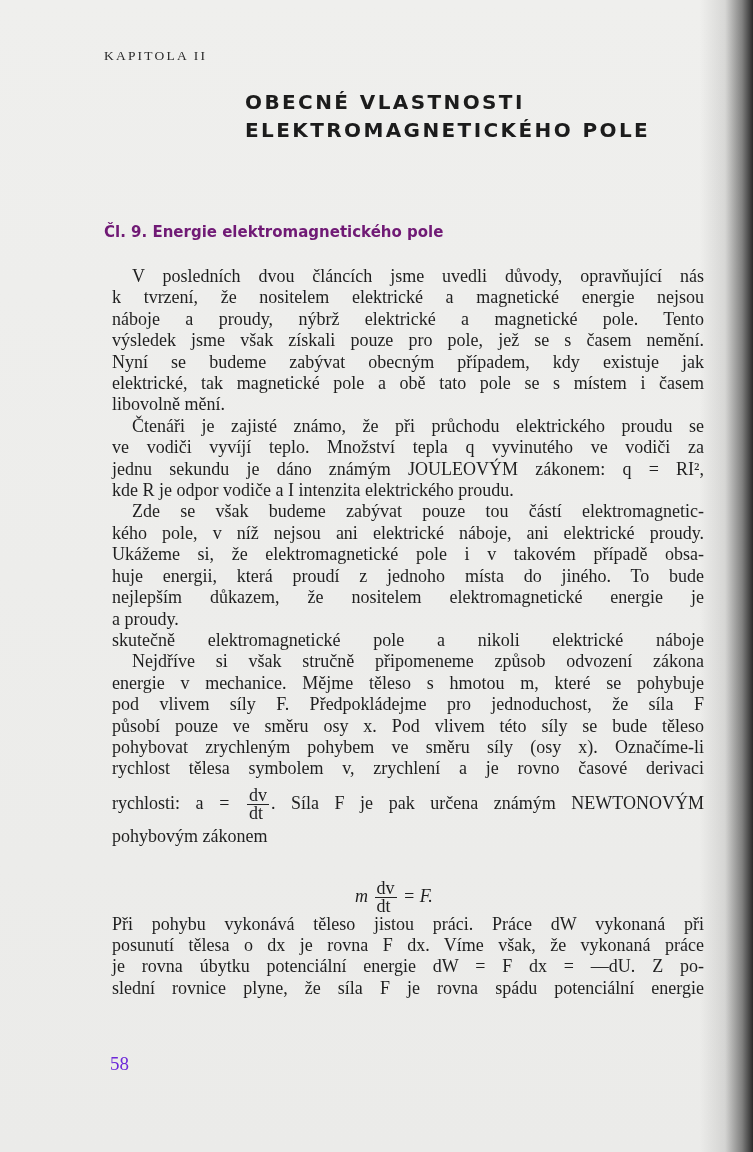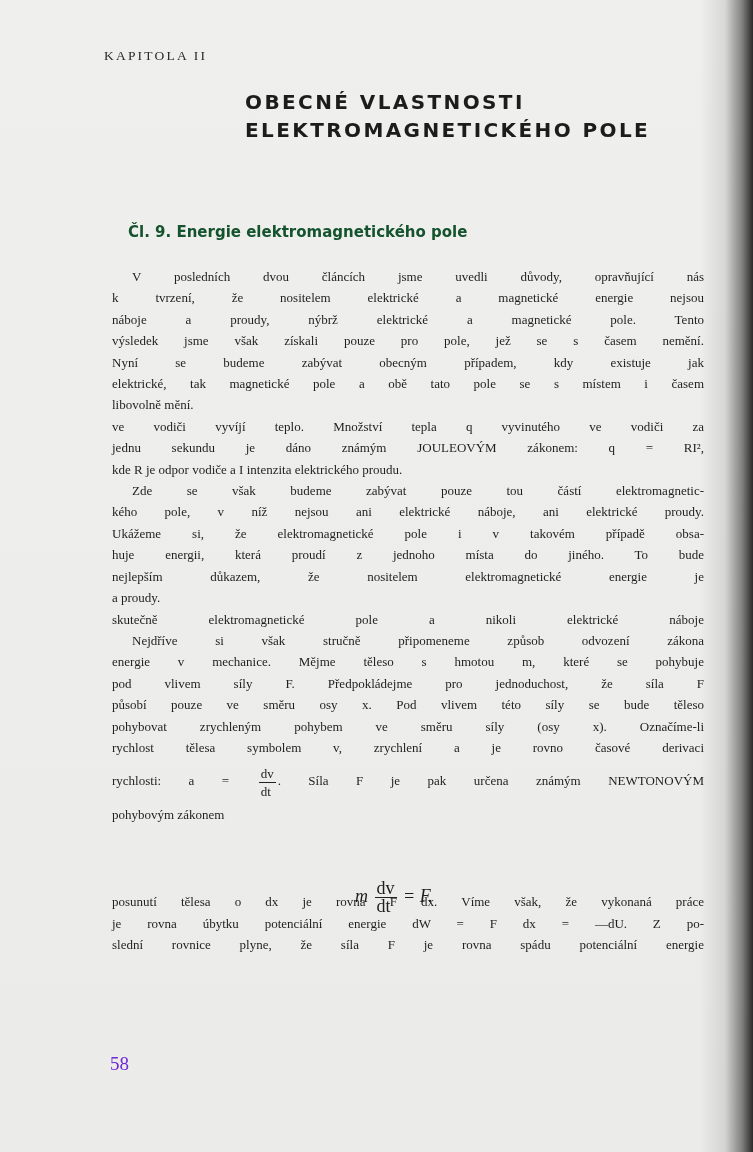--- a/index.html
+++ b/index.html
@@ -19,26 +19,26 @@
     position:absolute; left:104px; top:48px;
     font-family:"Liberation Serif", serif; font-size:13.5px; letter-spacing:2.2px;
     color:#2a2a2a;
   }
   .chapter-title {
     position:absolute; left:245px; top:88px;
     font-family:"DejaVu Sans", sans-serif; font-weight:bold; font-size:20px;
     letter-spacing:2.4px; line-height:28px; color:#1c1c1c;
   }
   .section-title {
-    position:absolute; left:128px; top:223px;
-    font-family:"DejaVu Sans", sans-serif; font-weight:bold; font-size:15px; color:#14532d;
+    position:absolute; left:104px; top:223px;
+    font-family:"DejaVu Sans", sans-serif; font-weight:bold; font-size:15px; color:#701a75;
   }
   .body-text {
     position:absolute; left:112px; top:266px; width:592px;
-    font-family:"Liberation Serif", serif; font-size:13px; line-height:21.4px;
+    font-family:"Liberation Serif", serif; font-size:18px; line-height:21.4px;
     text-align:justify; color:#1f1f1f;
   }
   .body-text p { margin:0; text-indent:20px; }
   .body-text p.noindent { text-indent:0; }
   .line { display:block; text-align:justify; text-align-last:justify; white-space:nowrap; }
   .line.last { text-align-last:left; }
   i { font-style:italic; }
   .frac { display:inline-block; vertical-align:middle; text-align:left; line-height:17px; margin:0 2px; }
   .frac .num { display:block; border-bottom:1px solid #222; padding:0 2px; }
   .frac .den { display:block; padding:0 2px; }
@@ -69,20 +69,21 @@
   <p>
     <span class="line">V posledních dvou článcích jsme uvedli důvody, opravňující nás</span>
     <span class="line" style="text-indent:0">k tvrzení, že nositelem elektrické a magnetické energie nejsou</span>
     <span class="line" style="text-indent:0">náboje a proudy, nýbrž elektrické a magnetické pole. Tento</span>
     <span class="line" style="text-indent:0">výsledek jsme však získali pouze pro pole, jež se s časem nemění.</span>
     <span class="line" style="text-indent:0">Nyní se budeme zabývat obecným případem, kdy existuje jak</span>
     <span class="line" style="text-indent:0">elektrické, tak magnetické pole a obě tato pole se s místem i časem</span>
     <span class="line last" style="text-indent:0">libovolně mění.</span>
   </p>
   <p>
+    <span class="line">Čtenáři je zajisté známo, že při průchodu elektrického proudu se</span>
     <span class="line" style="text-indent:0">ve vodiči vyvíjí teplo. Množství tepla q vyvinutého ve vodiči za</span>
     <span class="line" style="text-indent:0">jednu sekundu je dáno známým JOULEOVÝM zákonem: q = RI²,</span>
     <span class="line last" style="text-indent:0">kde R je odpor vodiče a I intenzita elektrického proudu.</span>
   </p>
   <p>
     <span class="line">Zde se však budeme zabývat pouze tou částí elektromagnetic-</span>
     <span class="line" style="text-indent:0">kého pole, v níž nejsou ani elektrické náboje, ani elektrické proudy.</span>
     <span class="line" style="text-indent:0">Ukážeme si, že elektromagnetické pole i v takovém případě obsa-</span>
     <span class="line" style="text-indent:0">huje energii, která proudí z jednoho místa do jiného. To bude</span>
     <span class="line" style="text-indent:0">nejlepším důkazem, že nositelem elektromagnetické energie je</span>
@@ -94,20 +95,21 @@
     <span class="line" style="text-indent:0">energie v mechanice. Mějme těleso s hmotou m, které se pohybuje</span>
     <span class="line" style="text-indent:0">pod vlivem síly F. Předpokládejme pro jednoduchost, že síla F</span>
     <span class="line" style="text-indent:0">působí pouze ve směru osy x. Pod vlivem této síly se bude těleso</span>
     <span class="line" style="text-indent:0">pohybovat zrychleným pohybem ve směru síly (osy x). Označíme-li</span>
     <span class="line" style="text-indent:0">rychlost tělesa symbolem v, zrychlení a je rovno časové derivaci</span>
     <span class="line" style="text-indent:0; margin-top:6px; line-height:34px;"><span>rychlosti: a = </span><span class="frac"><span class="num">dv</span><span class="den">dt</span></span><span>. Síla F je pak určena známým NEWTONOVÝM</span></span>
     <span class="line last" style="text-indent:0; margin-top:4px;">pohybovým zákonem</span>
   </p>
   <div style="height:66px"></div>
   <p class="noindent">
+    <span class="line">Při pohybu vykonává těleso jistou práci. Práce dW vykonaná při</span>
     <span class="line">posunutí tělesa o dx je rovna F dx. Víme však, že vykonaná práce</span>
     <span class="line">je rovna úbytku potenciální energie dW = F dx = —dU. Z po-</span>
     <span class="line">slední rovnice plyne, že síla F je rovna spádu potenciální energie</span>
   </p>
 </div>
 
 <div class="eq-display">
   <i>m</i>
   <span class="frac"><span class="num">dv</span><span class="den">dt</span></span>
   <i>= F.</i>

